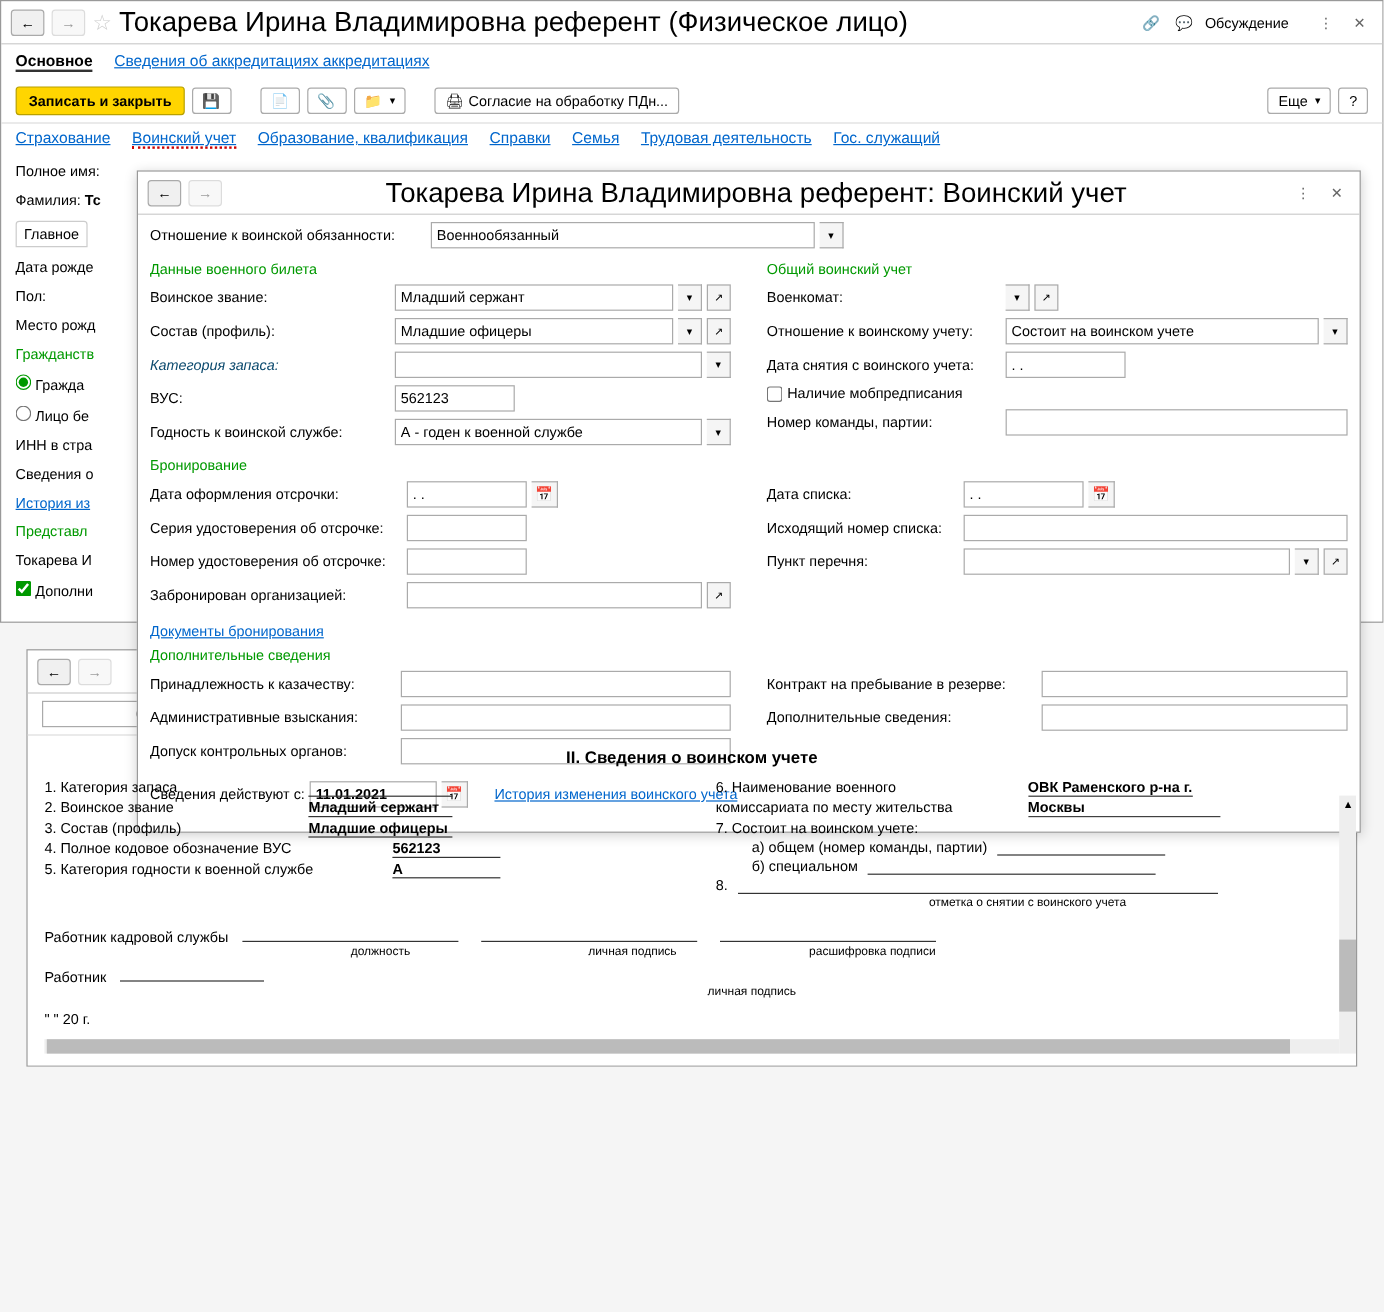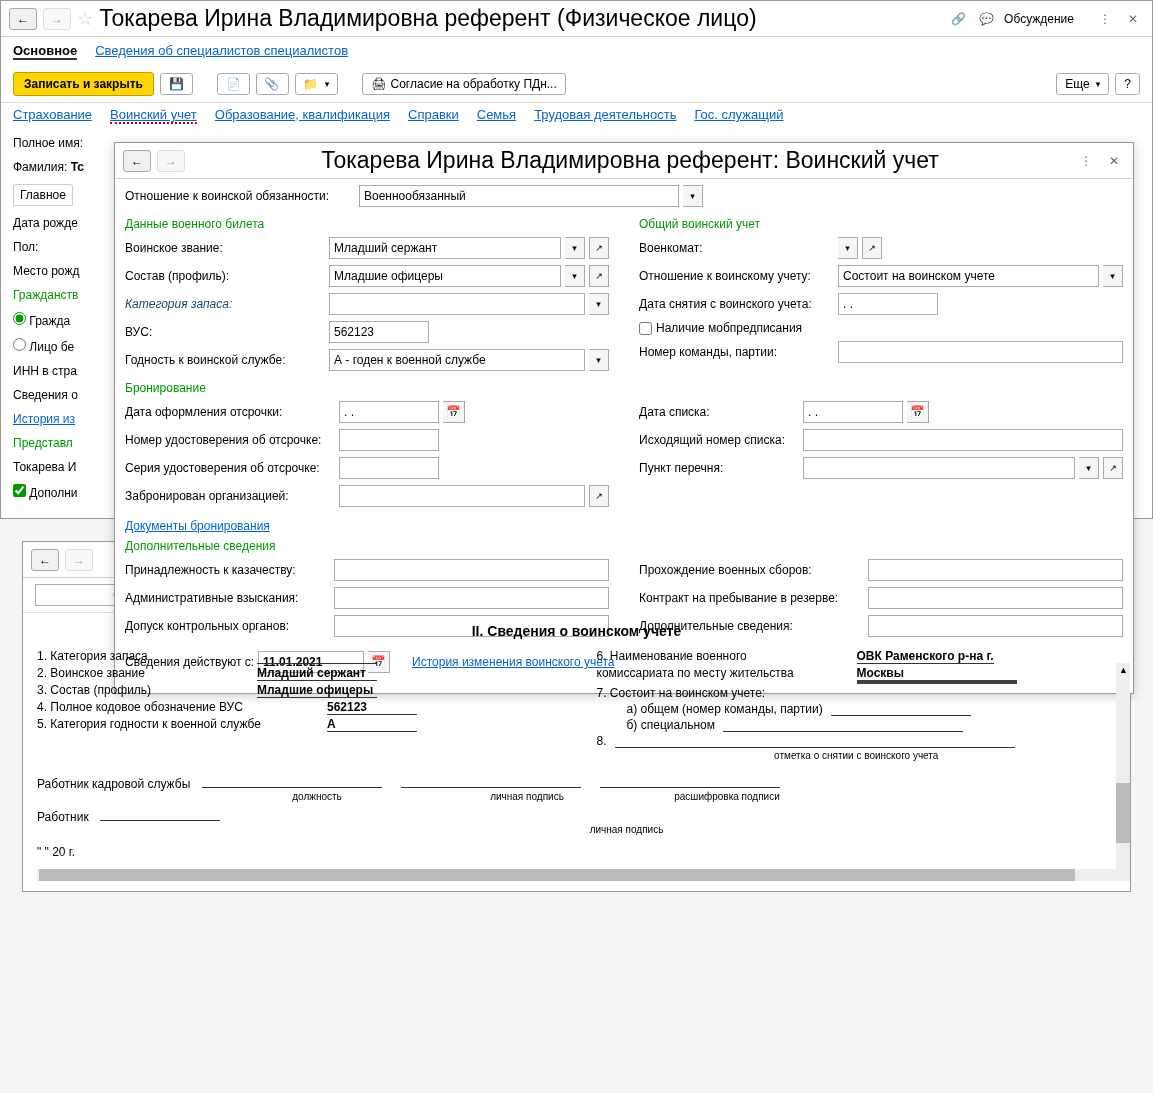--- a/index.html
+++ b/index.html
@@ -67,21 +67,21 @@
     <span class="star">☆</span>
     <span class="title">Токарева Ирина Владимировна референт (Физическое лицо)</span>
     <span class="icon-btn">🔗</span>
     <span class="icon-btn">💬</span>
     <span style="margin-right:14px">Обсуждение</span>
     <span class="icon-btn">⋮</span>
     <span class="icon-btn">✕</span>
   </div>
   <div class="tabs-row">
     <span class="tab active">Основное</span>
-    <span class="tab link">Сведения об специалистов специалистов</span>
+    <span class="tab link">Сведения об аккредитациях аккредитациях</span>
   </div>
   <div class="toolbar">
     <button class="btn-yellow">Записать и закрыть</button>
     <button class="btn">💾</button>
     <span style="width:12px"></span>
     <button class="btn">📄</button>
     <button class="btn">📎</button>
     <button class="btn">📁<span class="dd">▾</span></button>
     <span style="width:12px"></span>
     <button class="btn">🖨 <span>Согласие на обработку ПДн...</span></button>
@@ -192,25 +192,25 @@
     </div>
     <div class="section-h">Бронирование</div>
     <div class="cols">
       <div class="col">
         <div class="form-row">
           <span class="label" style="width:210px">Дата оформления отсрочки:</span>
           <span class="date-input">  .  .</span>
           <span class="cal-btn">📅</span>
         </div>
         <div class="form-row">
+          <span class="label" style="width:210px">Серия удостоверения об отсрочке:</span>
+          <input class="input" style="width: 100px;">
+        </div>
+        <div class="form-row">
           <span class="label" style="width:210px">Номер удостоверения об отсрочке:</span>
-          <input class="input" style="width: 100px;">
-        </div>
-        <div class="form-row">
-          <span class="label" style="width:210px">Серия удостоверения об отсрочке:</span>
           <input class="input" style="width: 100px;">
         </div>
         <div class="form-row">
           <span class="label" style="width:210px">Забронирован организацией:</span>
           <input class="input flex1" style="">
           <span class="sel-btn" style="border-left:1px solid #aaa">↗</span>
         </div>
       </div>
       <div class="col">
         <div class="form-row">
@@ -241,24 +241,20 @@
         <div class="form-row">
               <span class="label" style="width:205px">Административные взыскания:</span>
               <input class="input flex1" style="">
             </div>
         <div class="form-row">
               <span class="label" style="width:205px">Допуск контрольных органов:</span>
               <input class="input flex1" style="">
             </div>
       </div>
       <div class="col">
-        <div class="form-row">
-              <span class="label" style="width:225px">Прохождение военных сборов:</span>
-              <input class="input flex1" style="">
-            </div>
         <div class="form-row">
               <span class="label" style="width:225px">Контракт на пребывание в резерве:</span>
               <input class="input flex1" style="">
             </div>
         <div class="form-row">
               <span class="label" style="width:225px">Дополнительные сведения:</span>
               <input class="input flex1" style="">
             </div>
       </div>
     </div>
@@ -318,21 +314,21 @@
               <span class="rpt-val" style="min-width:90px">А</span>
             </div>
       </div>
       <div style="flex:1">
         <div class="rpt-row">
               <span style="width:260px"><span>6. Наименование военного</span></span>
               <b style="border-bottom:1px solid #333">ОВК Раменского р-на г.</b>
             </div>
         <div class="rpt-row">
               <span style="width:260px"><span>комиссариата по месту жительства</span></span>
-              <b style="border-bottom:4px solid #404040;min-width:160px;display:inline-block">Москвы</b>
+              <b style="border-bottom:1px solid #404040;min-width:160px;display:inline-block">Москвы</b>
             </div>
         <div class="rpt-row">
               <span>7. Состоит на воинском учете:</span>
             </div>
         <div class="rpt-row" style="padding-left:30px">
               <span>а) общем (номер команды, партии)</span>
               <span class="sig-line" style="min-width:140px"></span>
             </div>
         <div class="rpt-row" style="padding-left:30px">
               <span>б) специальном</span>

